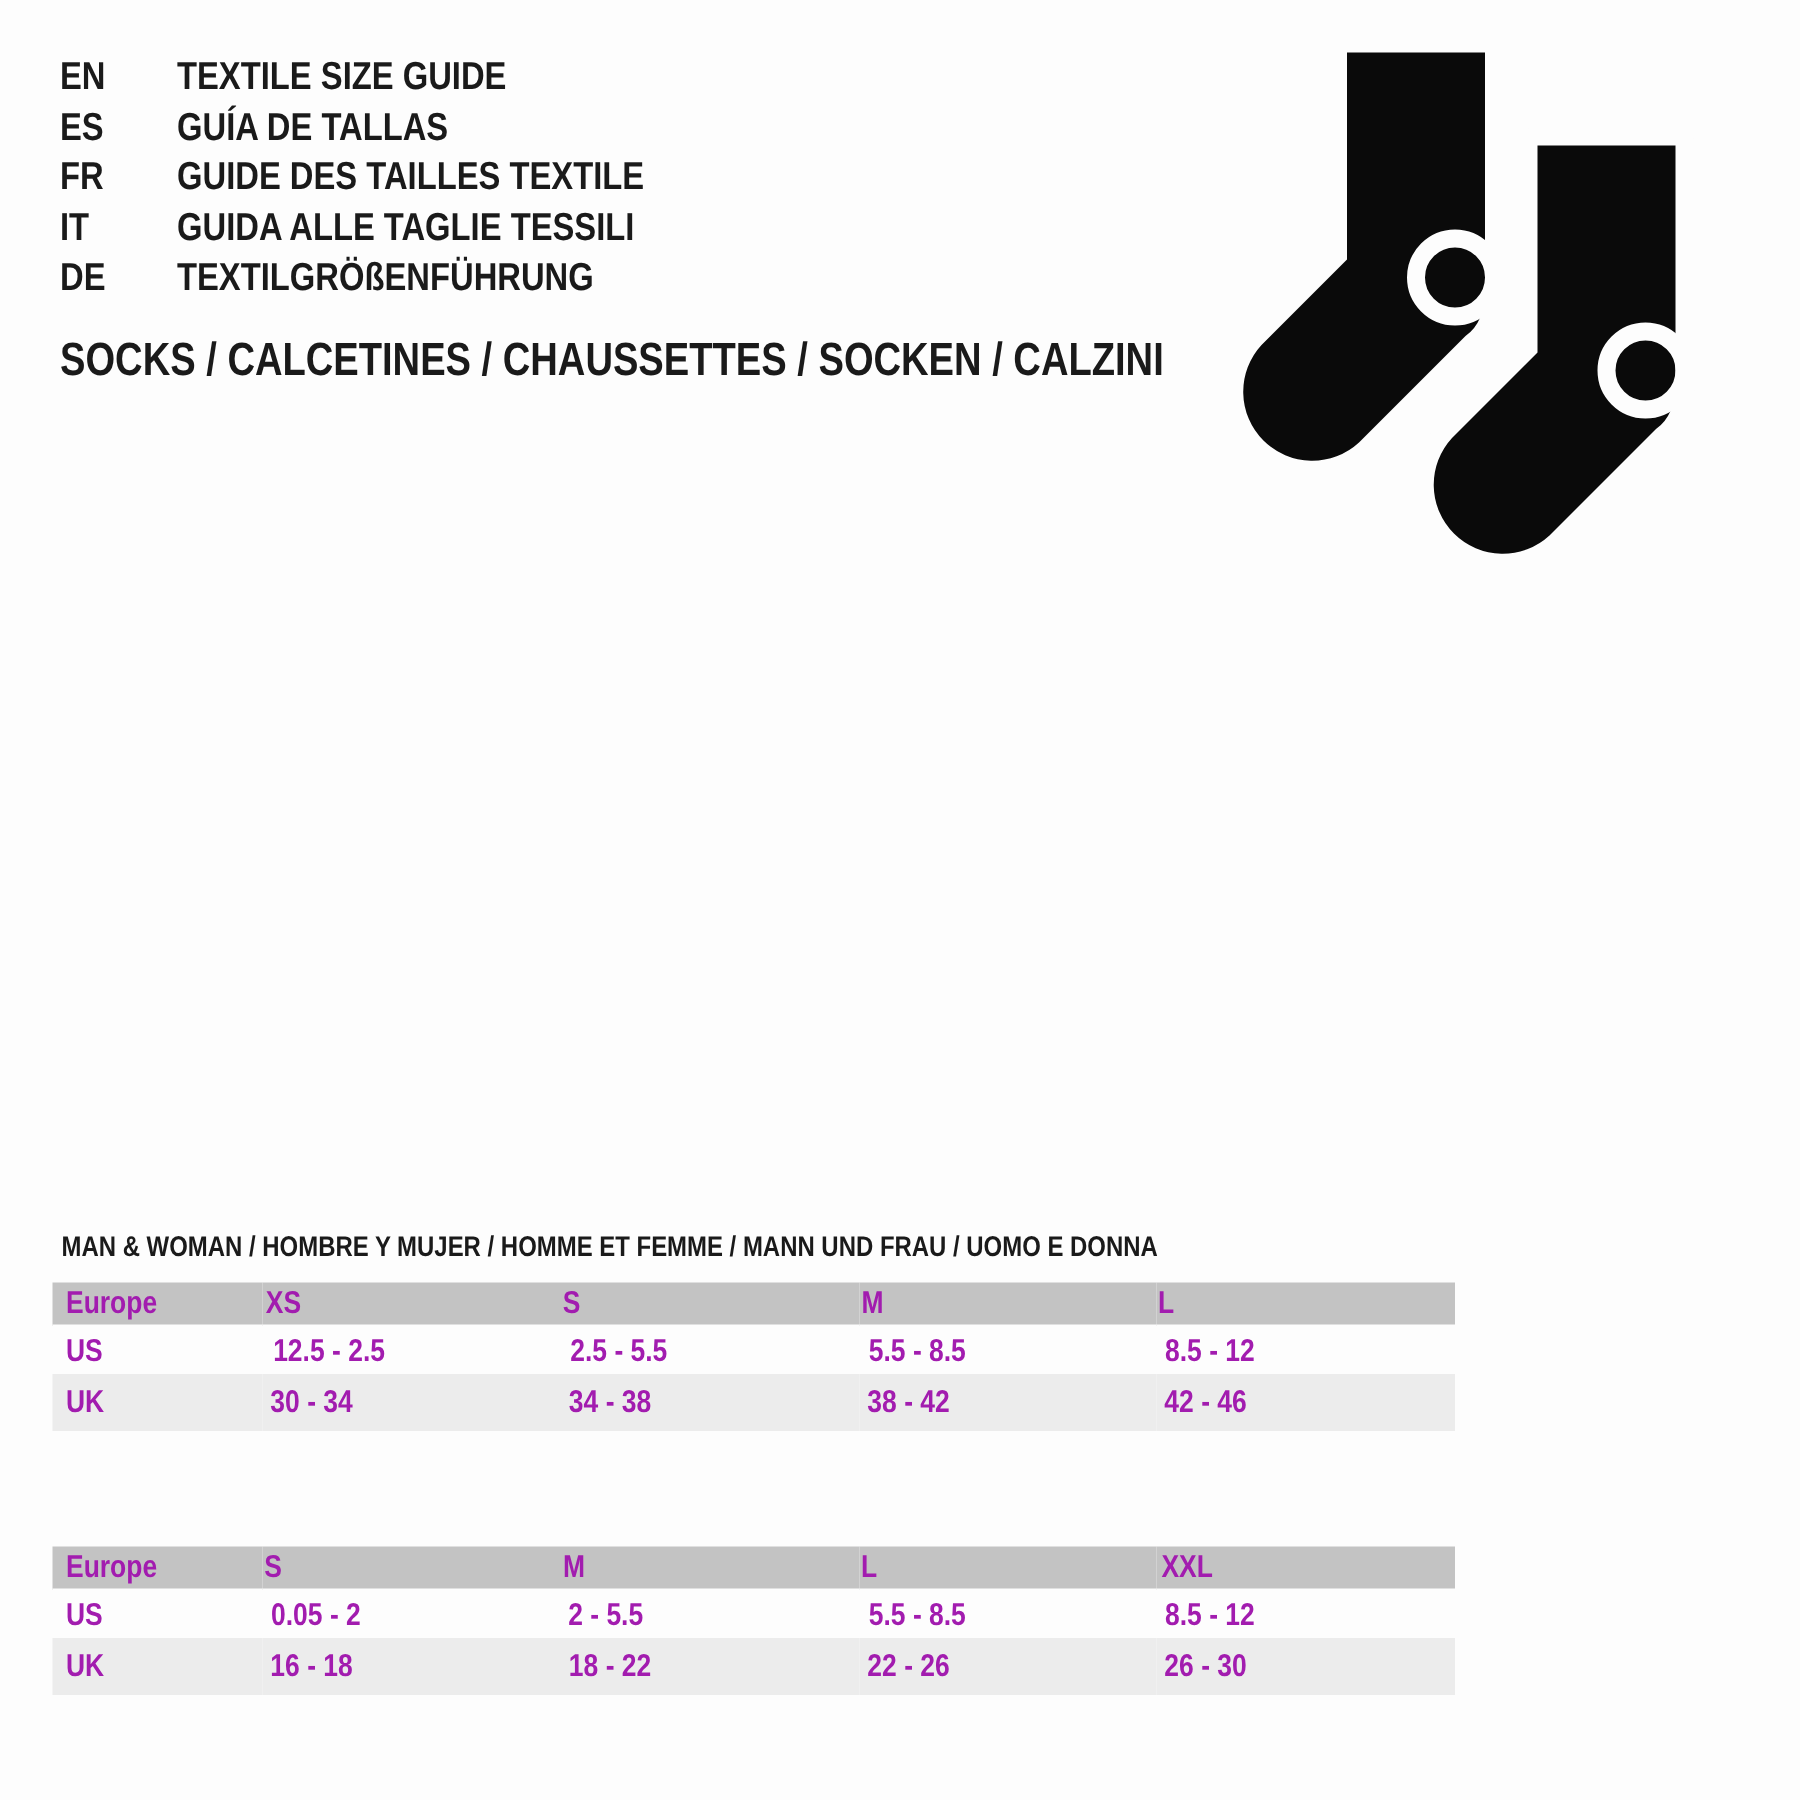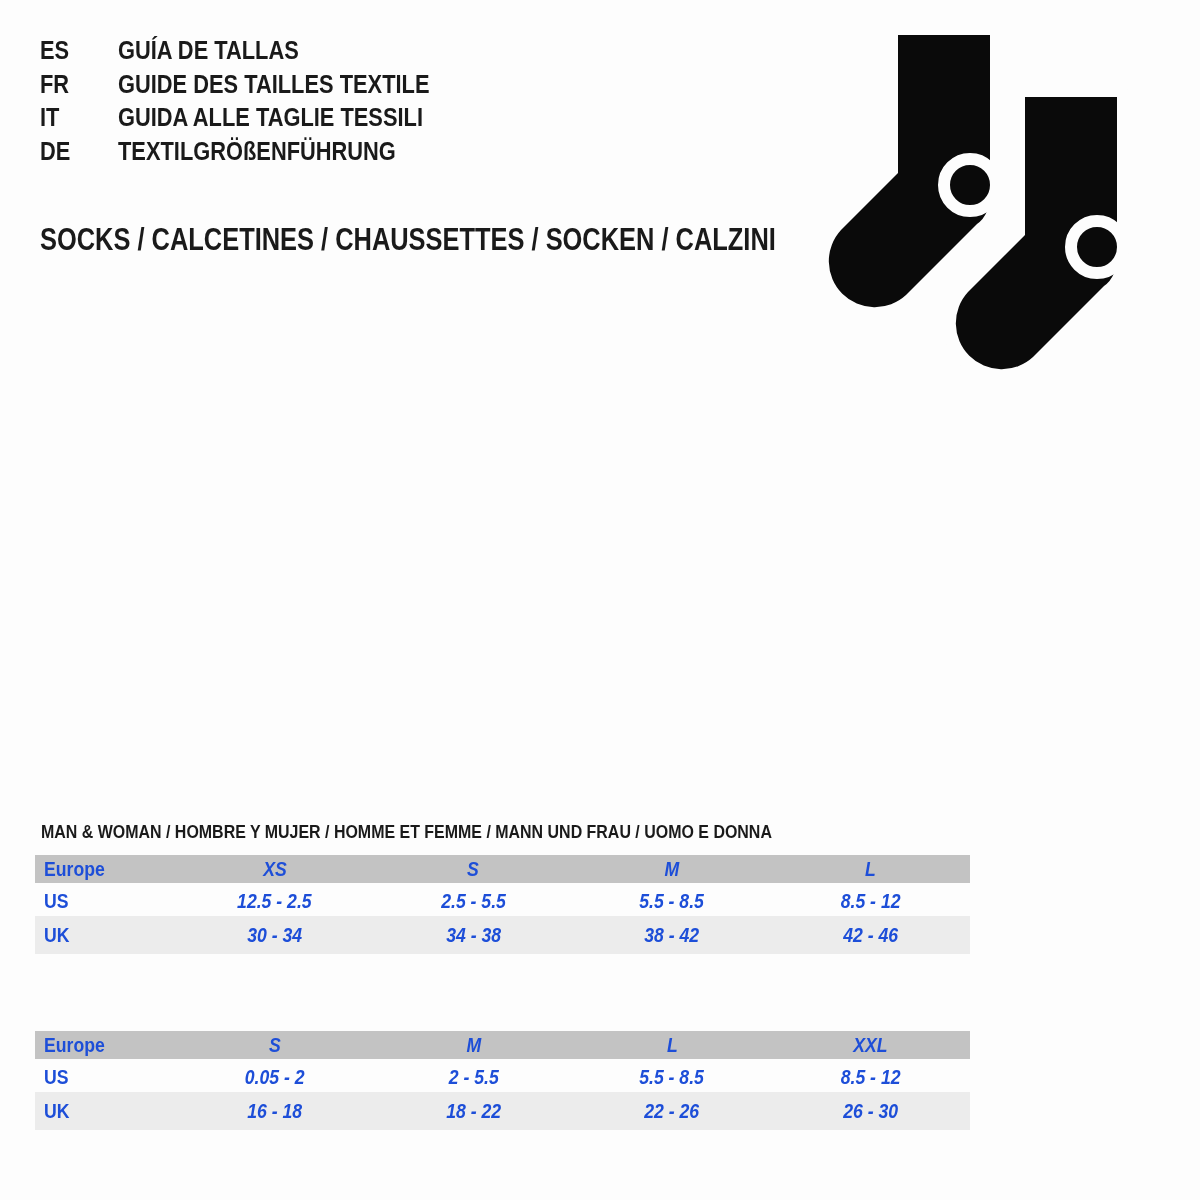--- a/index.html
+++ b/index.html
@@ -28,32 +28,36 @@
 
   
   .socks-icon { position:absolute; left:808px; top:20px; }
 
   
   .table-section { position:absolute; left:35px; width:935px; }
   .table-section.men { top:820px; }
   .table-section.children { top:1031px; }
   .table-title { font-size:19px; line-height:24px; margin-bottom:11px; padding-left:6px; }
   table.size-table { width:100%; border-collapse:collapse; table-layout:fixed; }
-  table.size-table td, table.size-table th { font-weight:bold; font-size:21px; color:#1d4ed8; }
+  table.size-table td, table.size-table th { font-weight:bold; font-size:21px; color:#a21caf; }
   tr.hdr { background:#c3c3c3; height:29px; }
   tr.hdr td { border-bottom:3px solid #fdfdfd; }
   tr.r-us { background:transparent; height:32px; }
   tr.r-uk { background:#ececec; height:38px; }
   td.lbl { text-align:left; padding-left:9px; }
-  td.val { text-align:center;font-style:italic; }
+  td.val { text-align:left; }
 </style>
 </head>
 <body>
 
 <div class="lang-block">
+  <div class="lang-row">
+    <span class="lang-code"><span class="cnd">EN</span></span>
+    <span class="lang-label"><span class="cnd">TEXTILE SIZE GUIDE</span></span>
+  </div>
   <div class="lang-row">
     <span class="lang-code"><span class="cnd">ES</span></span>
     <span class="lang-label"><span class="cnd">GUÍA DE TALLAS</span></span>
   </div>
   <div class="lang-row">
     <span class="lang-code"><span class="cnd">FR</span></span>
     <span class="lang-label"><span class="cnd">GUIDE DES TAILLES TEXTILE</span></span>
   </div>
   <div class="lang-row">
     <span class="lang-code"><span class="cnd">IT</span></span>

